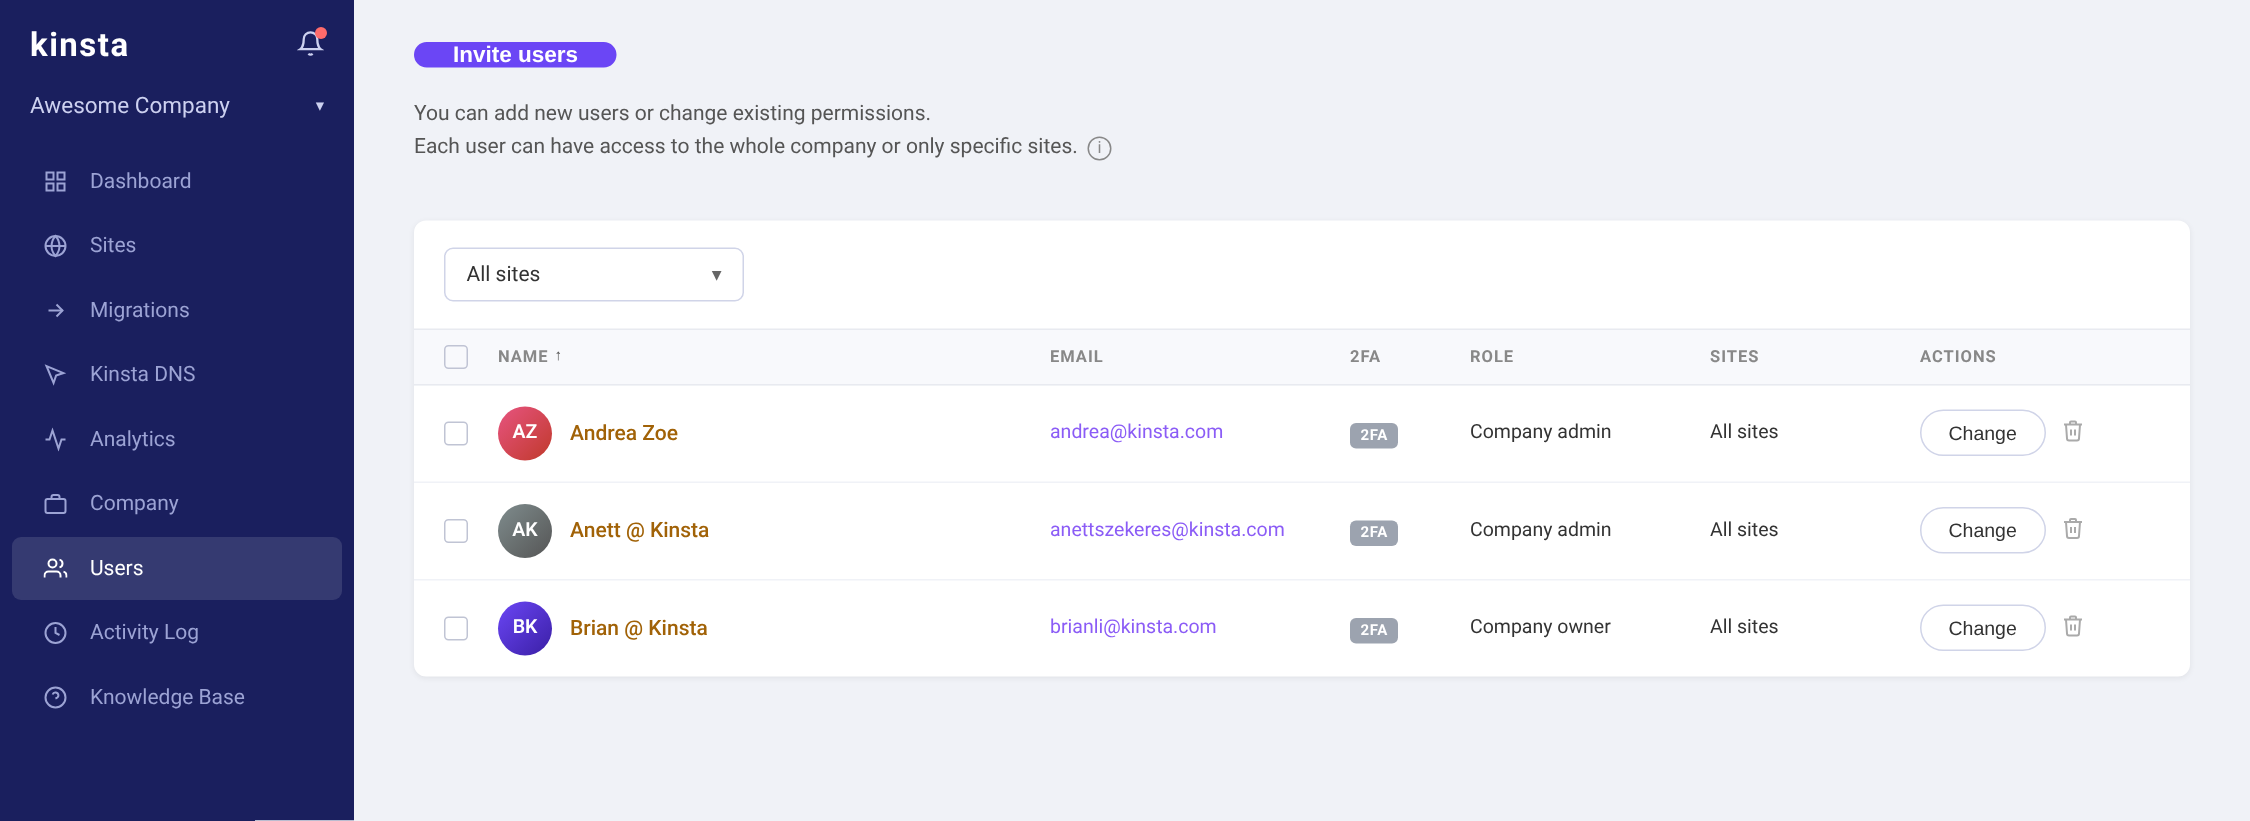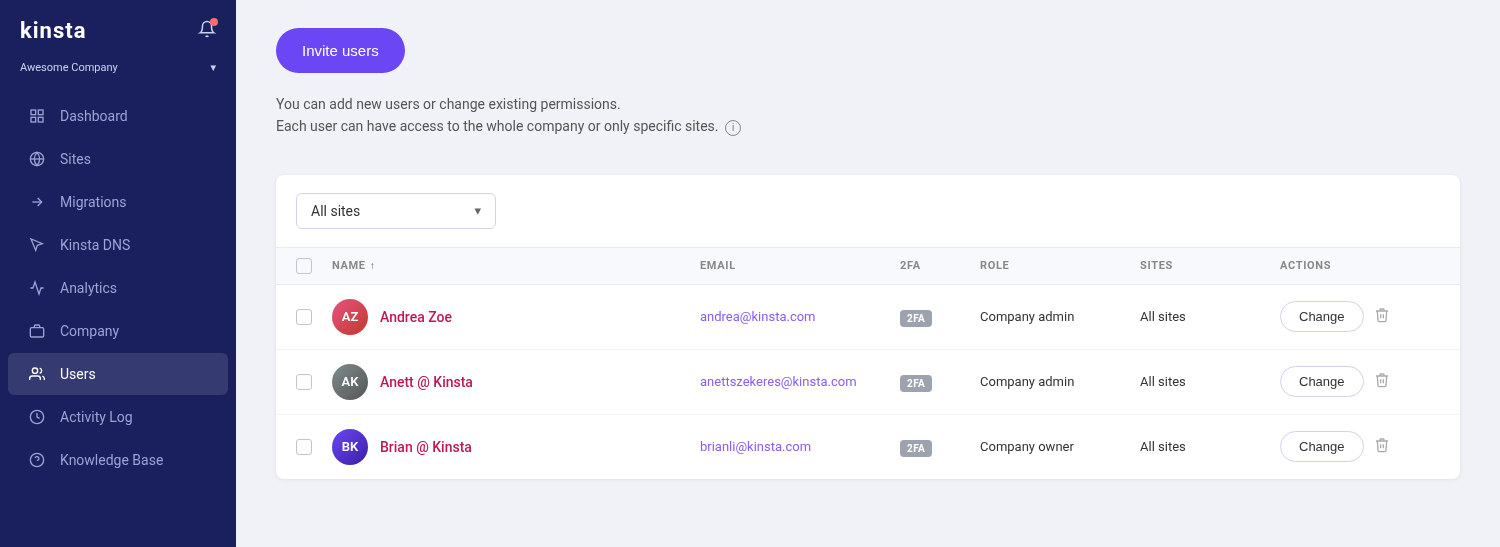--- a/index.html
+++ b/index.html
@@ -28,21 +28,21 @@
       letter-spacing: 1px;
     }
     .company-selector {
       display: flex;
       align-items: center;
       padding: 6px 20px 16px 20px;
       cursor: pointer;
     }
     .company-name {
       color: #cdd1f0;
-      font-size: 11px;
+      font-size: 15px;
       flex: 1;
     }
     .chevron-icon { color: #cdd1f0; font-size: 11px; margin-left: 4px; }
     .bell-icon-wrap { margin-left: 10px; position: relative; }
     .bell-dot { width: 8px; height: 8px; background: #ff6b6b; border-radius: 50%; position: absolute; top: -2px; right: -2px; }
     .nav-items { flex: 1; padding: 4px 0; }
     .nav-item {
       display: flex;
       align-items: center;
       padding: 12px 20px;
@@ -74,24 +74,24 @@
     }
     .page-title {
       font-size: 28px;
       font-weight: 700;
       color: #1a1f5e;
     }
     .invite-btn {
       background: #6b46f5;
       color: white;
       border: none;
-      padding: 14px 26px;
+      padding: 0 26px;
       border-radius: 28px;
       font-size: 15px;
-      font-weight: 400;
+      font-weight: 700;
       cursor: pointer;
       white-space: nowrap;
     }
 
     .description {
       padding: 0 40px 20px 40px;
       color: #555;
       font-size: 14px;
       line-height: 1.6;
     }
@@ -164,21 +164,21 @@
       align-items: center;
       justify-content: center;
       font-size: 13px;
       font-weight: 600;
       color: white;
     }
     .avatar.andrea { background: linear-gradient(135deg, #e75480, #c0392b); }
     .avatar.anett { background: linear-gradient(135deg, #7f8c8d, #555); }
     .avatar.brian { background: linear-gradient(135deg, #6b46f5, #3a1fa5); }
 
-    .user-name { font-size: 14px; color: #be185d; font-weight: 500; }
+    .user-name { font-size: 14px; color: #a16207; font-weight: 500; }
     .email-cell { font-size: 13px; color: #8b5cf6; }
     .twofa-badge {
       display: inline-block;
       background: #9ca3af;
       color: white;
       font-size: 10px;
       font-weight: 700;
       padding: 3px 7px;
       border-radius: 4px;
       letter-spacing: 0.04em;

